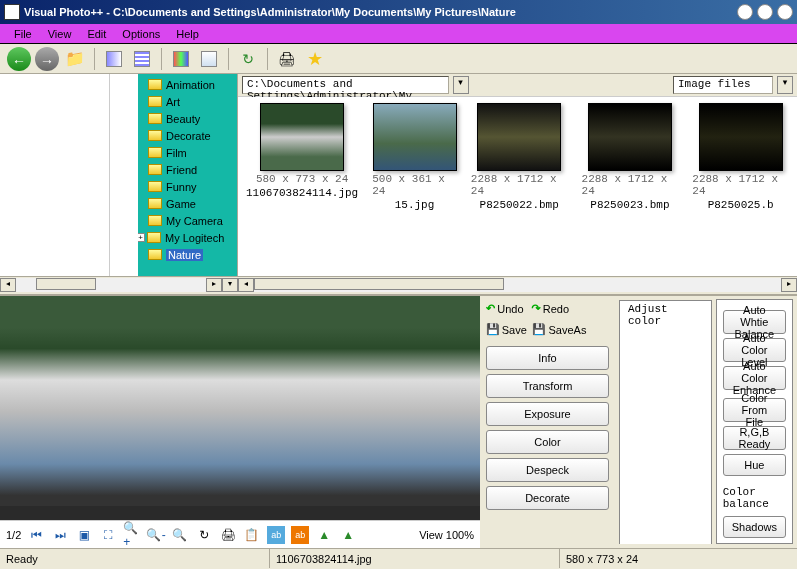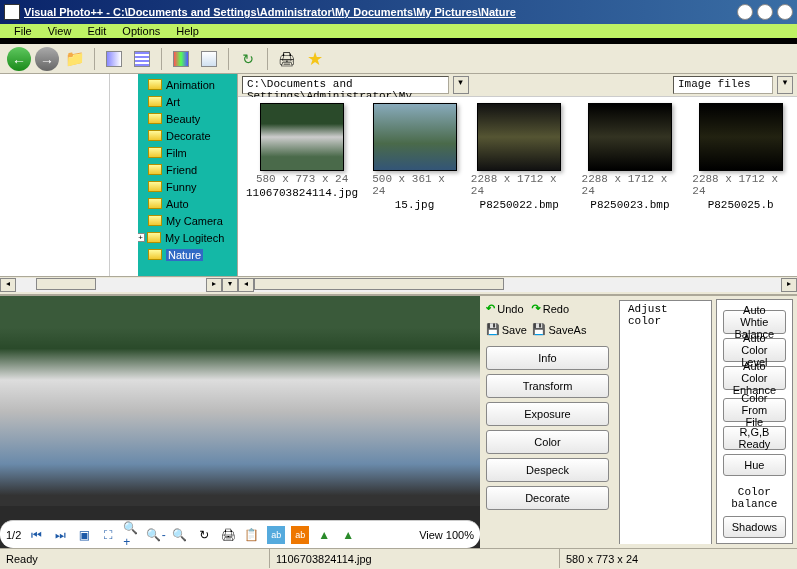--- a/index.html
+++ b/index.html
@@ -1,22 +1,22 @@
 <!DOCTYPE html>
 <html><head>
 <meta charset="utf-8">
 <style>
 * { box-sizing: border-box; margin: 0; padding: 0; font-family: Tahoma, Arial, sans-serif; font-size: 11px; }
 body { width: 797px; height: 569px; background: #ece9d8; overflow: hidden; }
-.titlebar { background: linear-gradient(to right, #0a246a, #3a6ea5); color: #fff; height: 20px; display: flex; align-items: center; padding: 12px 4px; text-decoration: underline; }
+.titlebar { background: linear-gradient(to right, #0a246a, #3a6ea5); color: #fff; height: 20px; display: flex; align-items: center; padding: 12px 4px; }
 .titlebar-icon { width: 16px; height: 16px; background: #fff; margin-right: 4px; border: 1px solid #333; }
 .titlebar-text { flex: 1; font-weight: bold; }
 .titlebar-buttons { display: flex; gap: 4px; }
 .titlebar-btn { width: 16px; height: 16px; background: #fff; border-radius: 50%; border: 1px solid #888; display: flex; align-items: center; justify-content: center; font-size: 10px; cursor: pointer; }
-.menubar { background: #bef264; height: 20px; display: flex; align-items: center; padding: 0 6px; border-bottom: 6px solid #000000; }
+.menubar { background: #d946ef; height: 20px; display: flex; align-items: center; padding: 0 6px; border-bottom: 1px solid #000000; }
 .menu-item { padding: 2px 8px; cursor: pointer; }
 .toolbar { background: #ece9d8; height: 30px; display: flex; align-items: center; padding: 2px 6px; border-bottom: 1px solid #aca899; gap: 2px; }
 .tool-btn { width: 26px; height: 26px; border: 1px solid transparent; display: flex; align-items: center; justify-content: center; cursor: pointer; border-radius: 3px; }
 .tool-sep { width: 1px; height: 22px; background: #aca899; margin: 0 4px; }
 .circle-btn { width: 24px; height: 24px; border-radius: 50%; display: flex; align-items: center; justify-content: center; color: #fff; font-weight: bold; font-size: 14px; }
 .nav-back { background: linear-gradient(to bottom, #5fc85f, #1a8a1a); }
 .nav-fwd { background: linear-gradient(to bottom, #aaa, #666); }
 .main-area { display: flex; height: 202px; background: #fff; }
 .tree-panel { width: 238px; border-right: 1px solid #aca899; display: flex; overflow: hidden; }
 .tree-bars { width: 110px; background: #fff; border-right: 1px solid #ccc; }
@@ -36,33 +36,33 @@
 .thumb-img { width: 84px; height: 68px; border: 1px solid #000; box-shadow: 2px 2px 4px rgba(0,0,0,0.3); background: #555; position: relative; overflow: hidden; }
 .thumb-caption { font-family: "Courier New", monospace; font-size: 11px; color: #666; }
 .thumb-name { font-family: "Courier New", monospace; font-size: 11px; }
 .tree-scroll { height: 16px; background: #ece9d8; border-top: 1px solid #aca899; display: flex; align-items: center; }
 .scroll-btn { width: 16px; height: 14px; background: #ece9d8; border: 1px solid #888; font-size: 8px; text-align: center; }
 .scroll-track { flex: 1; height: 14px; background: #f0f0f0; position: relative; }
 .scroll-thumb { position: absolute; height: 12px; background: #ece9d8; border: 1px solid #888; top: 0; }
 .preview-area { display: flex; height: 254px; border-top: 2px solid #aca899; background: #ece9d8; }
 .preview-img { width: 480px; background: #2a2a2a; position: relative; overflow: hidden; }
 .waterfall { width: 100%; height: 210px; background: linear-gradient(to bottom, #3a5a3a 15%, #2a4a2a 25%, #ddd 40%, #bbb 55%, #6a8aaa 80%, #333 95%); position: relative; }
-.preview-ctrl { height: 28px; background: #fff; border-top: 1px solid #ccc; display: flex; align-items: center; padding: 0 6px; gap: 6px; width: 480px; position: absolute; bottom: 0; border-radius: 13px; }
+.preview-ctrl { height: 28px; background: #fff; border-top: 1px solid #ccc; display: flex; align-items: center; padding: 0 6px; gap: 6px; width: 480px; position: absolute; bottom: 0; }
 .pv-btn { width: 18px; height: 18px; cursor: pointer; display: flex; align-items: center; justify-content: center; font-size: 12px; }
 .pv-blue { color: #1e5aa8; }
 .edit-panel { width: 135px; padding: 6px; display: flex; flex-direction: column; gap: 4px; }
 .undo-row { display: flex; gap: 8px; margin-bottom: 4px; }
 .undo-btn { display: flex; align-items: center; gap: 2px; cursor: pointer; }
 .save-row { display: flex; gap: 6px; margin-bottom: 6px; }
 .edit-btn { background: linear-gradient(to bottom, #fff, #e8e8e8); border: 1px solid #888; border-radius: 3px; padding: 4px 8px; text-align: center; cursor: pointer; height: 24px; display: flex; align-items: center; justify-content: center; }
 .adjust-panel { flex: 1; padding: 4px; display: flex; gap: 4px; }
 .adjust-tab { border: 1px solid #888; border-bottom: none; background: #fff; padding: 2px 8px; width: fit-content; font-family: "Courier New", monospace; }
 .adjust-body { border: 1px solid #888; background: #fff; flex: 1; padding: 6px; display: flex; flex-direction: column; gap: 4px; margin-top: -1px; }
 .adjust-sep { height: 6px; }
-.section-label { font-family: "Courier New", monospace; padding: 2px 0; text-align: center; }
+.section-label { font-family: "Courier New", monospace; padding: 2px 0; }
 .statusbar { height: 20px; background: #ece9d8; border-top: 1px solid #aca899; display: flex; align-items: flex-end; font-family: "Courier New", monospace; }
 .status-cell { border-right: 1px solid #aca899; padding: 0 6px; height: 100%; display: flex; align-items: center; }
 .icon-16 { width: 16px; height: 16px; border: 1px solid #888; background: linear-gradient(to bottom, #fff, #d0e0f0); }
 .icon-star { font-size: 18px; color: #f5c518; }
 .icon-arrow-green { color: #0a0; font-weight: bold; }
 </style>
 </head>
 <body>
 
 <div class="titlebar">
@@ -148,21 +148,21 @@
       <div class="tree-item">
           <div class="folder-icon"></div>
           <span>Friend</span>
         </div>
       <div class="tree-item">
           <div class="folder-icon"></div>
           <span>Funny</span>
         </div>
       <div class="tree-item">
           <div class="folder-icon"></div>
-          <span>Auto</span>
+          <span>Game</span>
         </div>
       <div class="tree-item">
           <div class="folder-icon"></div>
           <span>My Camera</span>
         </div>
       <div class="tree-item">
           <div class="tree-expand">+</div>
           <div class="folder-icon"></div>
           <span>My Logitech</span>
         </div>

